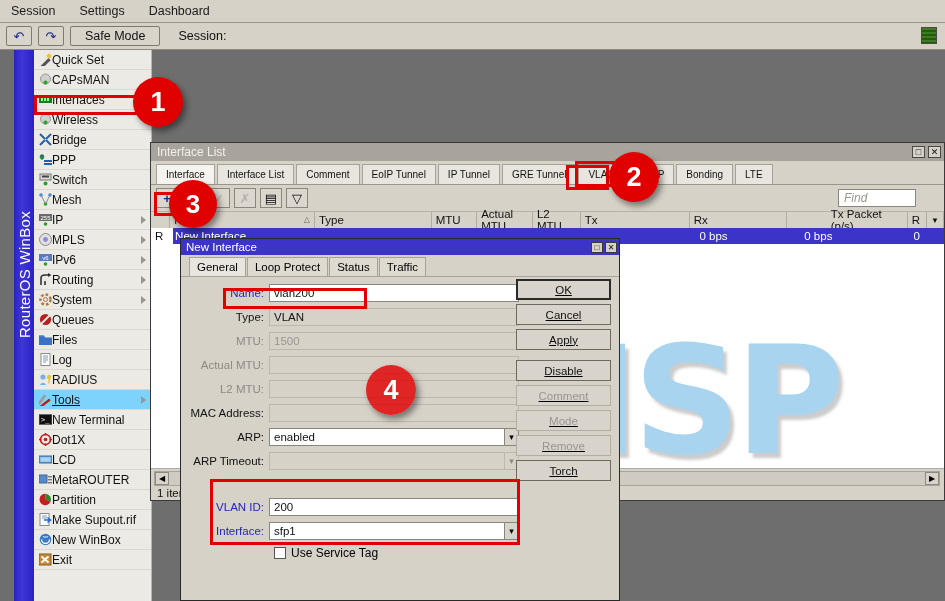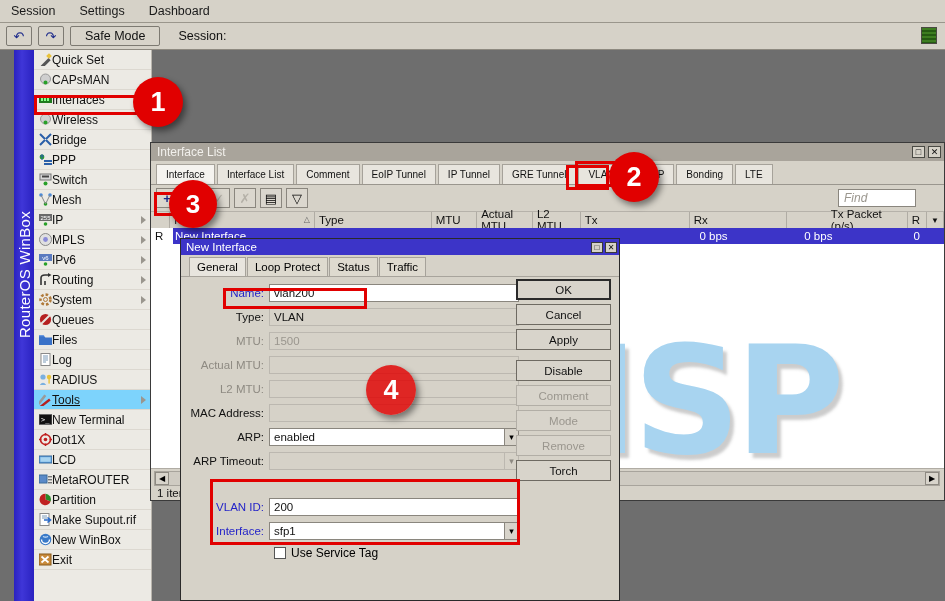--- a/index.html
+++ b/index.html
@@ -195,21 +195,21 @@
   .flabel.blue { color:#2424c8; }
   .fval { flex:1; height:18px; background:#fff; border:1px solid #8a867e;
     display:flex; align-items:center; padding-left:4px; font-size:11.5px; color:#111; }
   .fval.ro { background:#d6d2c8; border:1px solid #bcb8b0; color:#111; }
   .fval.dim { background:#d6d2c8; border:1px solid #bcb8b0; color:#9a968e; }
   .fval.empty { background:#d6d2c8; border:1px solid #bcb8b0; }
   .spin { width:15px; height:18px; margin-left:-1px; background:#d8d4cb;
     border:1px solid #8a867e; display:flex; align-items:center;
     justify-content:center; font-size:9px; cursor:pointer; }
   .spin.dim { color:#8e8a82; border-color:#bcb8b0; background:#d6d2c8; }
-  .dbtns { position:absolute; right:8px; top:40px; width:95px; }
+  .dbtns { position:absolute; right:8px; top:40px; width:95px;text-decoration:underline; }
   .dbtn { height:21px; margin-bottom:4px; background:#d8d4cb;
     border:1px solid #6e6a62; display:flex; align-items:center;
     justify-content:center; font-size:11.5px; color:#111; cursor:pointer; }
   .dbtn.dis { color:#9a968e; border-color:#b2aea6; }
   .dbtn.primary { border:2px solid #2a2a2a; }
   .cbrow { display:flex; align-items:center; height:18px; padding-left:85px; }
   .cbox { width:12px;height:12px;background:#fff;border:1px solid #555;margin-right:5px; }
 
   
   .hlbox { position:absolute; border:3px solid #e10000; z-index:50; pointer-events:none; }

